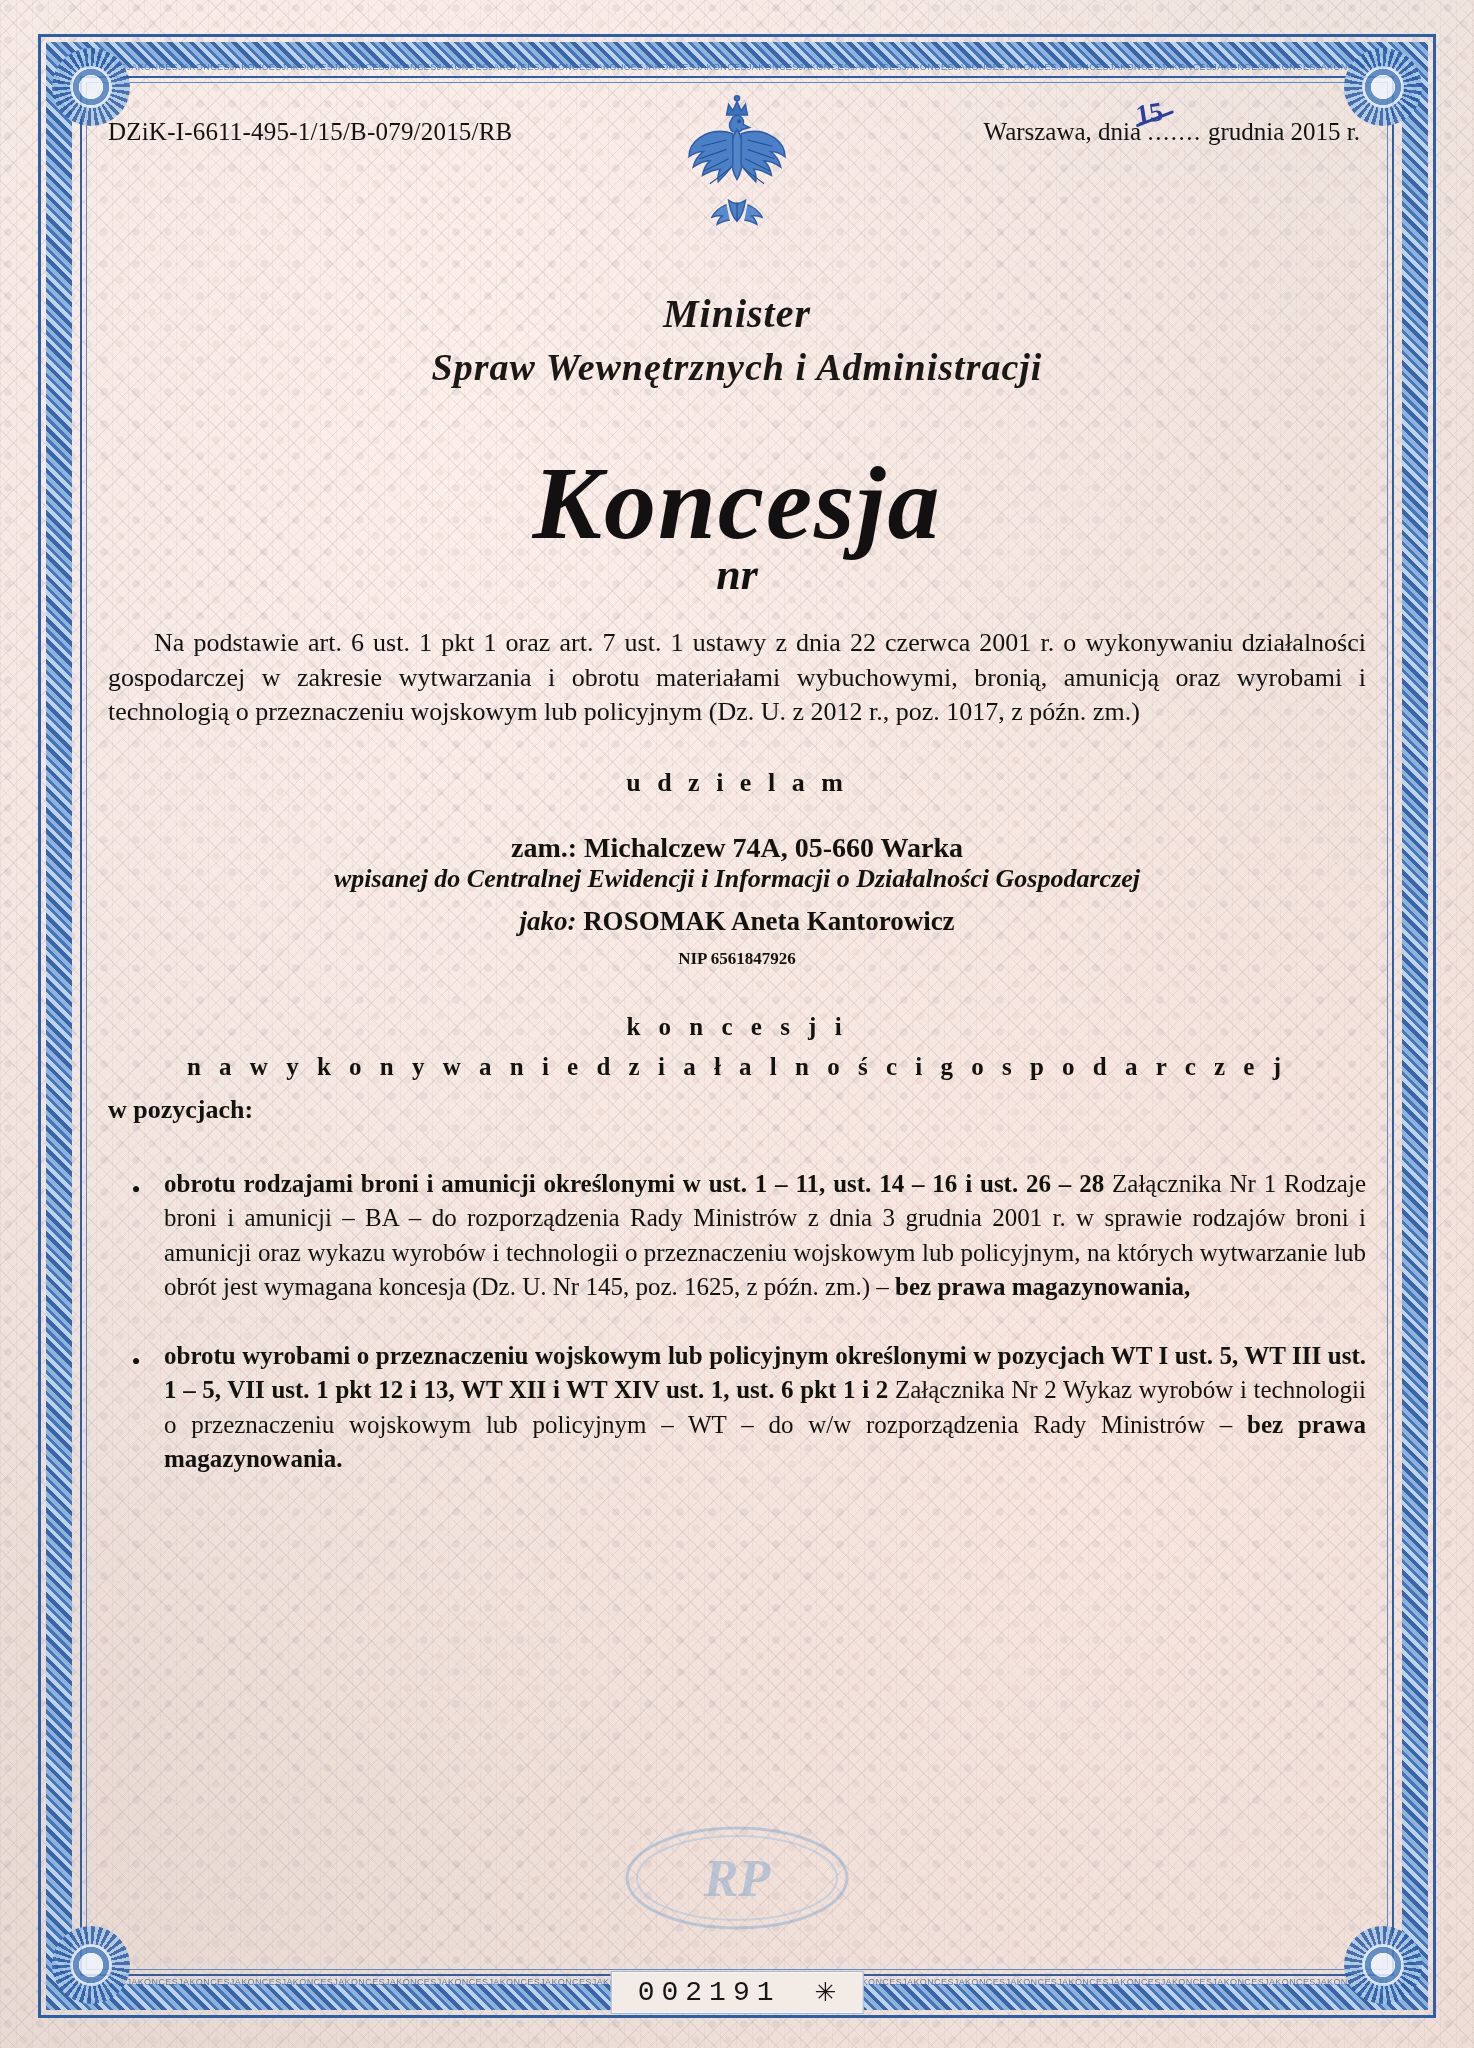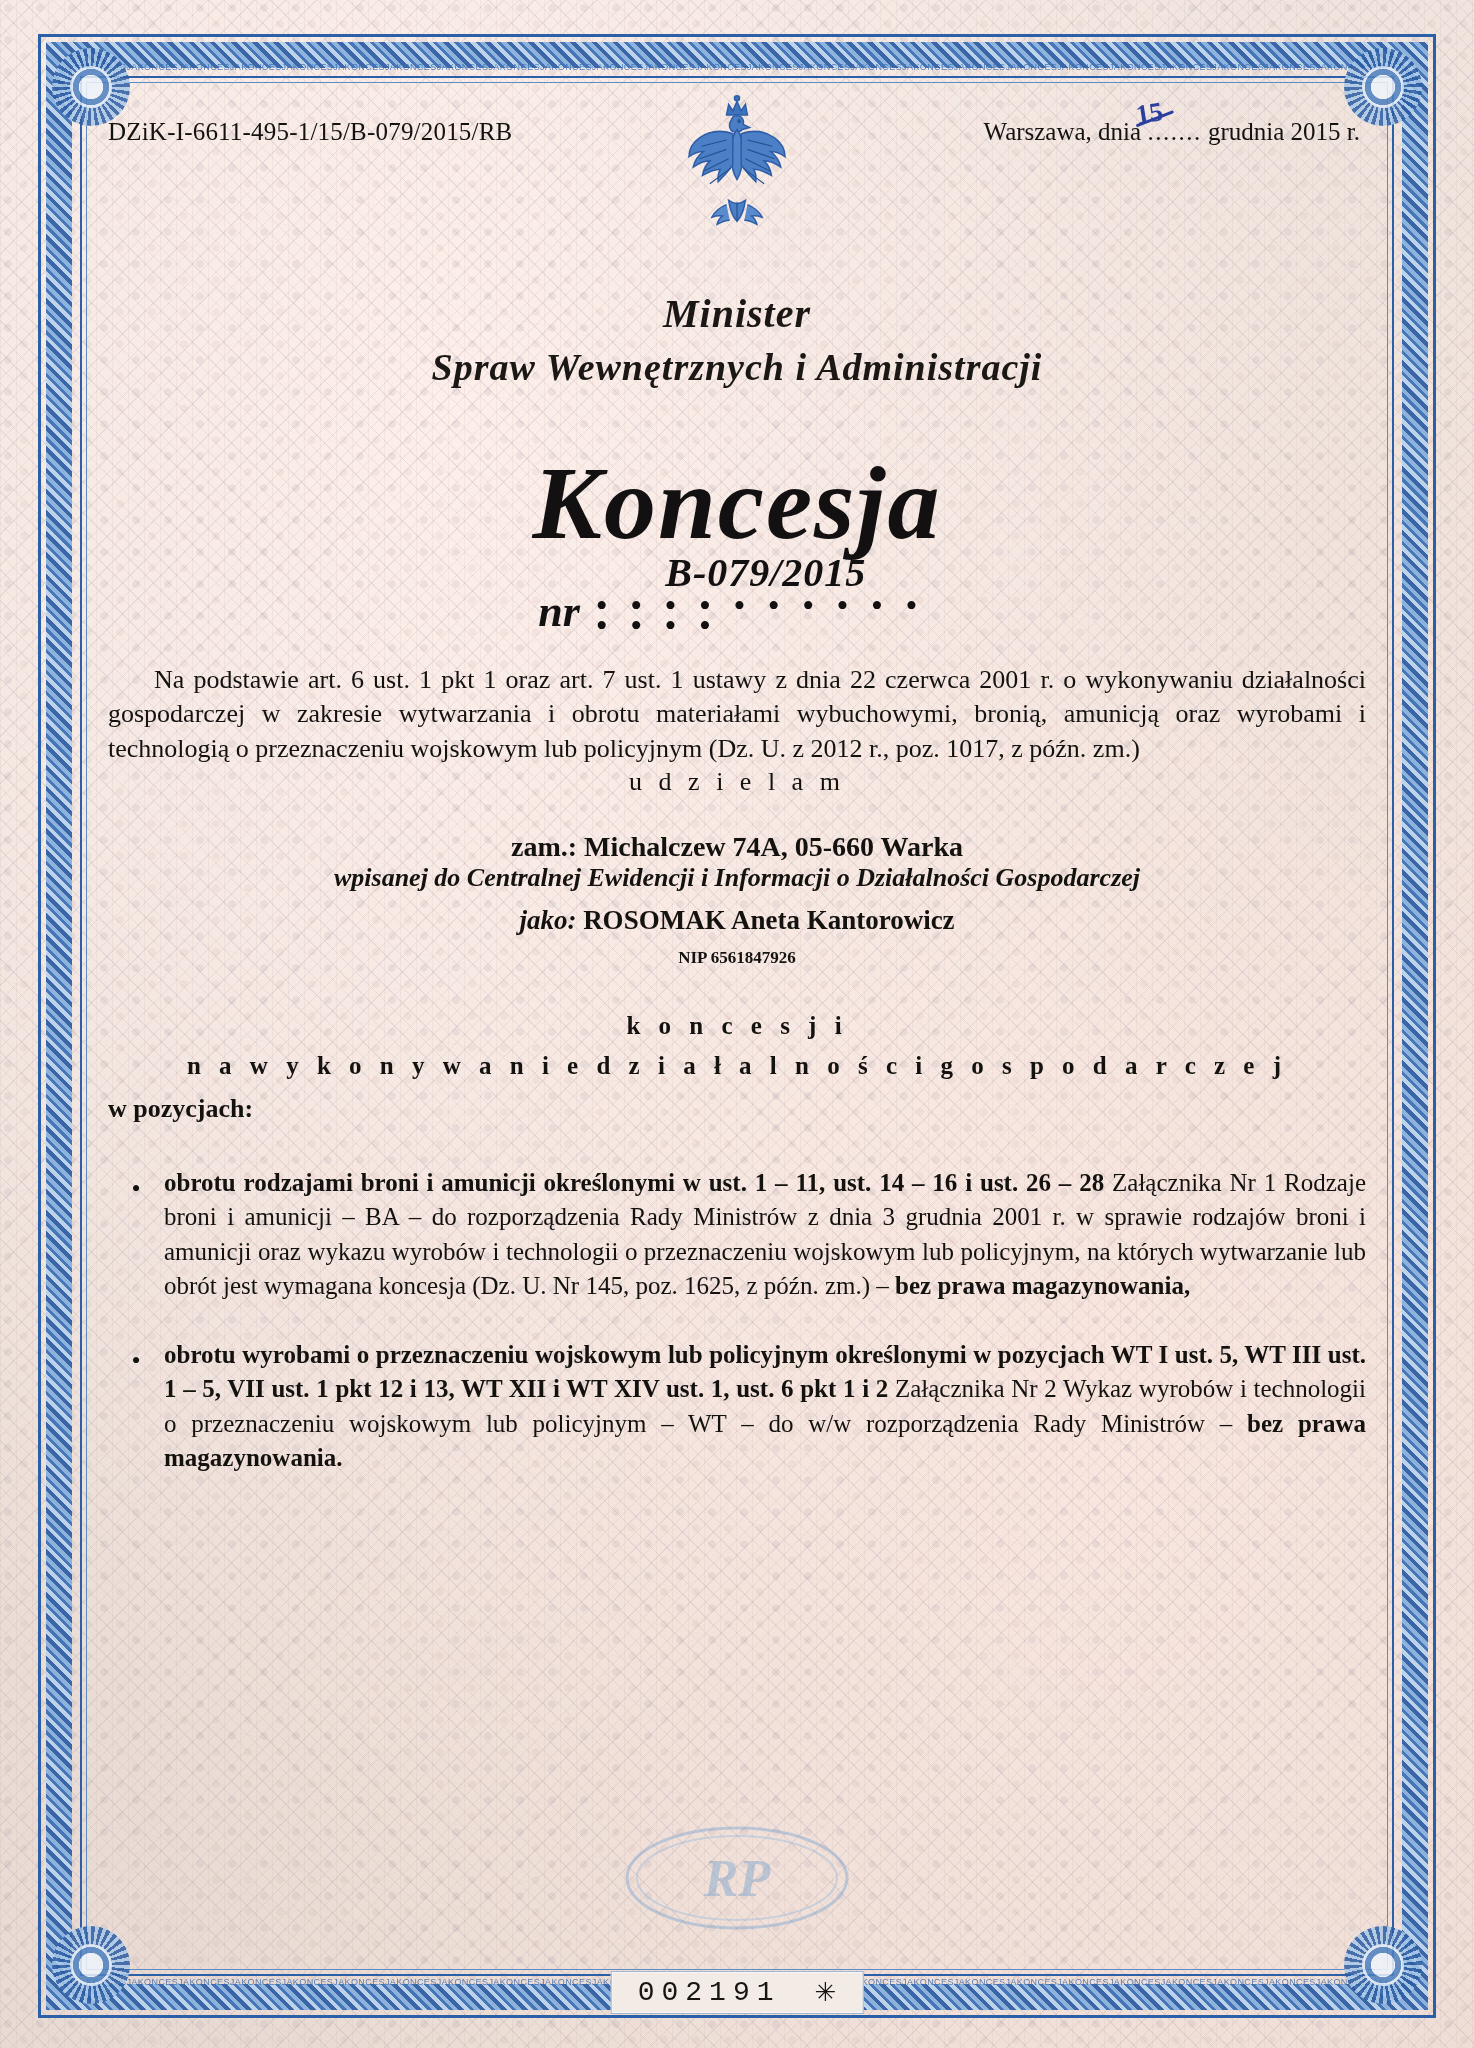--- a/index.html
+++ b/index.html
@@ -133,22 +133,22 @@
   .nr-value{font-size:40px;font-weight:700;font-style:italic;color:#121010;letter-spacing:1px;}
   .nr-dots{font-size:34px;letter-spacing:7px;color:#121010;line-height:.6;}
 
   .para{
     margin-top:26px;font-size:26px;line-height:1.33;color:#14120f;
     text-align:justify;
   }
   .para .ind{display:inline-block;width:46px;}
 
   .udzielam{
-    text-align:center;font-weight:400;font-size:26px;
-    letter-spacing:5px;color:#14120f;
+    text-align:center;font-weight:700;font-size:26px;
+    letter-spacing:5px;margin-top:38px;color:#14120f;
   }
   .recipient{text-align:center;margin-top:34px;color:#14120f;}
   .recipient .r1{font-size:28px;font-weight:700;}
   .recipient .r2{font-size:28px;font-weight:700;margin-top:12px;}
   .recipient .r3{font-size:26px;font-weight:700;font-style:italic;margin-top:0;}
   .recipient .r4{font-size:27px;font-weight:700;margin-top:12px;}
   .recipient .r4 em{font-style:italic;}
   .recipient .r5{font-size:17px;font-weight:700;margin-top:12px;}
 
   .head2{text-align:center;margin-top:44px;color:#14120f;font-weight:700;}
@@ -250,24 +250,20 @@
 
     <div class="minister">
       <div class="l1">Minister</div>
       <div class="l2">Spraw Wewnętrznych i Administracji</div>
     </div>
 
     <div class="title-koncesja">Koncesja</div>
 
     <div class="nrline">
       <div class="nr-word">nr</div>
-      <div class="nr-stack">
-        <div class="nr-value">B-079/2015</div>
-        <div class="nr-dots">• • • • • • • • • • • • • •</div>
-      </div>
     </div>
 
     <div class="para"><span class="ind"></span><span>Na podstawie art. 6 ust. 1 pkt 1 oraz art. 7 ust. 1 ustawy z dnia 22 czerwca 2001 r. o wykonywaniu działalności gospodarczej w zakresie wytwarzania i obrotu materiałami wybuchowymi, bronią, amunicją oraz wyrobami i technologią o przeznaczeniu wojskowym lub policyjnym (Dz. U. z 2012 r., poz. 1017, z późn. zm.)</span></div>
 
     <div class="udzielam">u d z i e l a m</div>
 
     <div class="recipient">
       <div class="r2">zam.: Michalczew 74A, 05-660 Warka</div>
       <div class="r3">wpisanej do Centralnej Ewidencji i Informacji o Działalności Gospodarczej</div>
       <div class="r4"><em>jako:</em> <span>ROSOMAK Aneta Kantorowicz</span></div>

